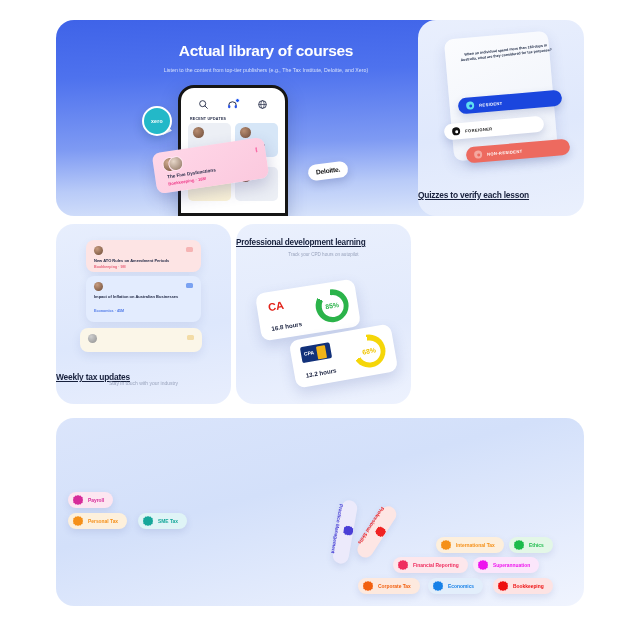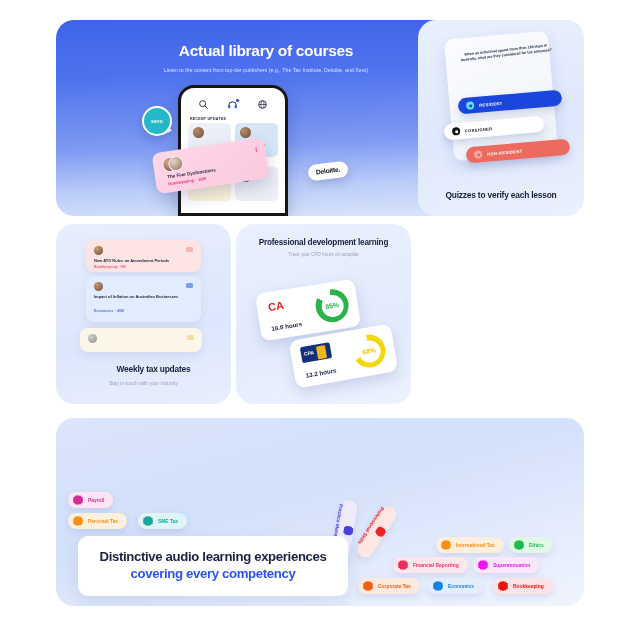--- a/index.html
+++ b/index.html
@@ -107,21 +107,21 @@
     box-shadow:0 4px 9px rgba(50,70,140,.2);
   }
   .opt .rad { width:8px;height:8px;border-radius:50%; display:flex;align-items:center;justify-content:center; }
   .opt .rad i { width:3px;height:3px;border-radius:50%; display:block; }
   #opt1 { left:40px; top:74px; width:104px; transform:rotate(-5deg); background:#1a46de; color:#fff; }
   #opt1 .rad { background:#5ee0f0; } #opt1 .rad i { background:#1a46de; }
   #opt2 { left:26px; top:100px; width:100px; transform:rotate(-5deg); background:#fff; color:#121212; }
   #opt2 .rad { background:#121212; } #opt2 .rad i { background:#fff; }
   #opt3 { left:48px; top:123px; width:104px; transform:rotate(-5deg); background:#ed6a5f; color:#fff; }
   #opt3 .rad { background:#f4a79f; } #opt3 .rad i { background:#ed6a5f; }
-  .cap-title { position:absolute; left:0; right:0; text-align:center; font-size:8.4px; font-weight:700; color:#17203c; letter-spacing:-.2px;}
+  .cap-title { position:absolute; left:0; right:0; text-align:left; font-size:8.4px; font-weight:700; color:#17203c; letter-spacing:-.2px;text-decoration:underline;}
   .cap-sub   { position:absolute; left:0; right:0; text-align:center; font-size:5px; color:#9aa4bd; }
   #quiz .cap-title { bottom: 16px; }
 
   
   #weekly {
     left:56px; top:224px; width:175px; height:180px;
     background: linear-gradient(170deg,#e7eefd 0%, #dde7fc 60%, #e8eefd 100%);
   }
   .w-card { position:absolute; border-radius:8px; box-shadow:0 4px 10px rgba(60,80,150,.1); }
   #wc1 { left:30px; top:16px; width:115px; height:32px; background:#fde4e4; }
@@ -183,21 +183,21 @@
     background: transparent;
     box-shadow: inset 0 2px 4px rgba(255,255,255,.8), 0 4px 8px rgba(60,80,150,.2);
   }
   .chk {
     position:absolute; left:96px; top:74px; width:24px; height:36px;
     border-right:5px solid #8f949c; border-bottom:5px solid #8f949c;
     transform: rotate(40deg); border-radius:2px;
   }
   #cert .cap-title { bottom:30px; }
   #cert .cap-sub   { bottom:18px; }
-  #weekly .cap-title { bottom:30px;padding-left:20px; }
+  #weekly .cap-title { bottom:22px; }
   #weekly .cap-sub   { bottom:18px; }
 
   
   #comp {
     left:56px; top:418px; width:528px; height:188px;
     background: linear-gradient(165deg,#dbe5fb 0%, #d3e0fa 40%, #e6edfd 78%, #f0f4fe 100%);
   }
   .headline-box {
     position:absolute; left:22px; top:118px; width:270px; padding:13px 16px 15px;
     background:#fff; border-radius:10px; box-shadow:0 6px 16px rgba(60,80,150,.12);
@@ -407,19 +407,15 @@
     </div>
     <div class="chip" style="left:372px; top:160px; background:#e2eefb; color:#1681e8">
       <span class="dot" style="background:#1681e8"></span>
       <span>Economics</span>
     </div>
     <div class="chip" style="left:437px; top:160px; background:#fde3e3; color:#ee1111">
       <span class="dot" style="background:#ee1111"></span>
       <span>Bookkeeping</span>
     </div>
 
-    <div class="headline-box">
-      <div class="hl1">Distinctive audio learning experiences</div>
-      <div class="hl2">covering every competency</div>
-    </div>
   </section>
 
 </div>
 
 </body></html>

